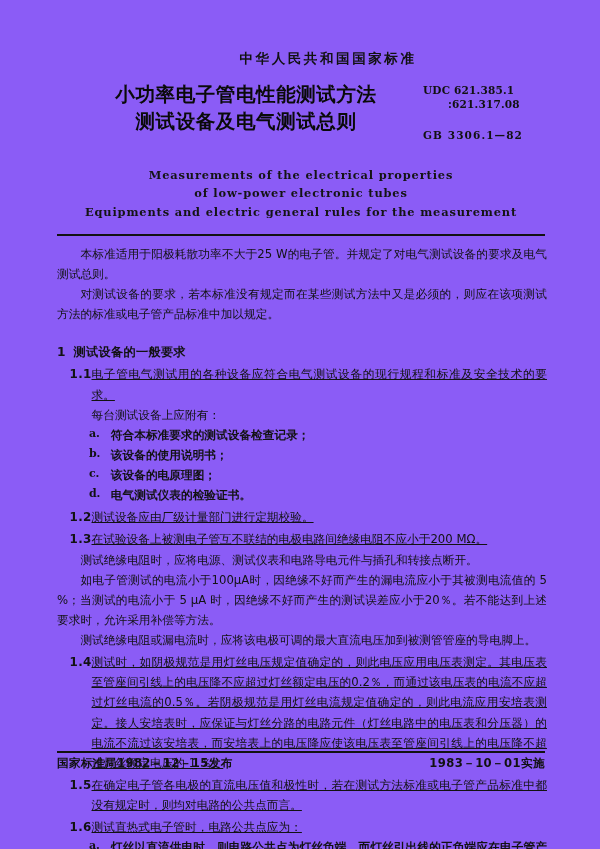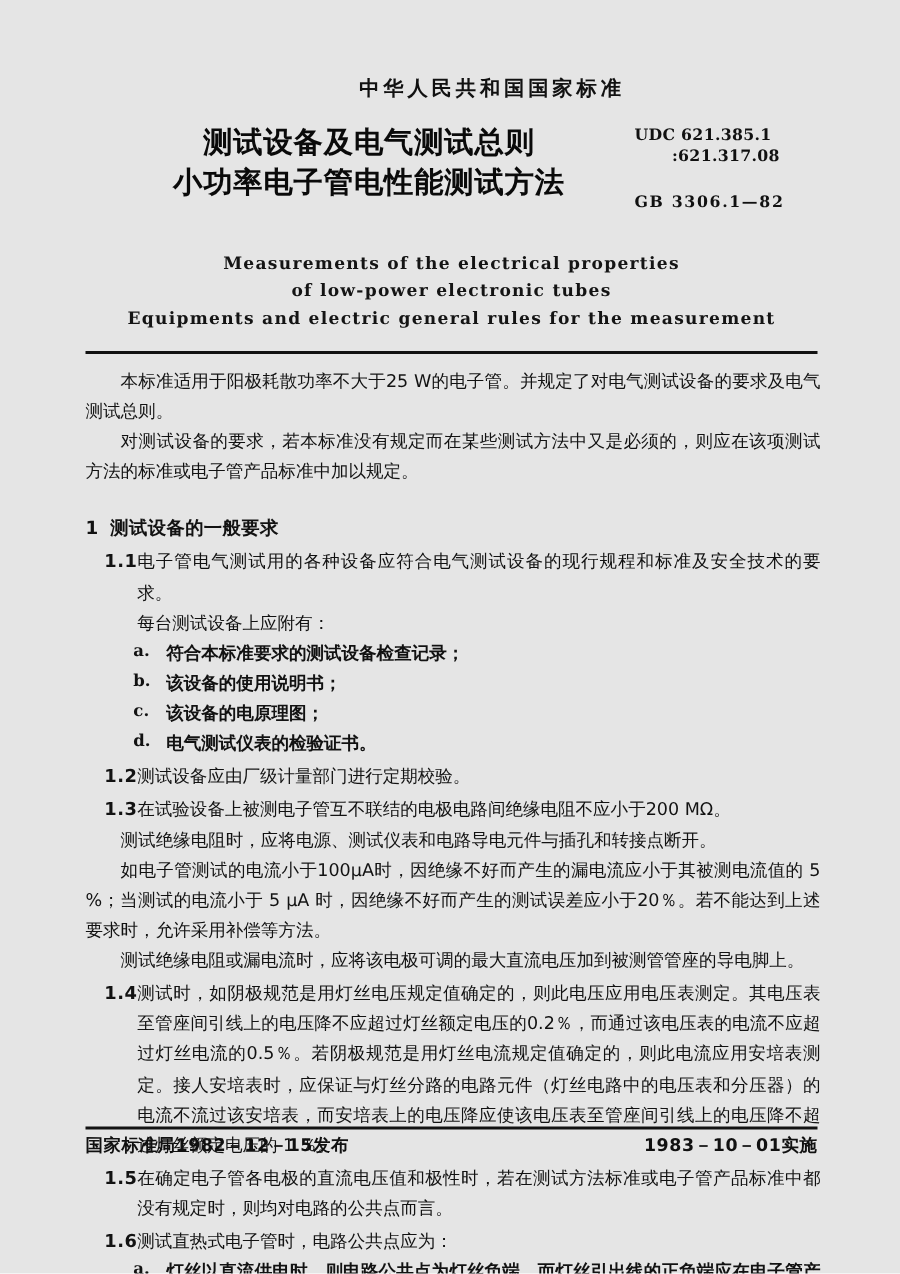--- a/index.html
+++ b/index.html
@@ -14,21 +14,21 @@
     font-family: "DejaVu Sans", "Liberation Sans", sans-serif;
     color: #0d0d0d;
     overflow: hidden;
   }
 
   .page {
     position: absolute;
     left: 0; top: 0;
     width: 600px;
     height: 849px;
-    background: #e5e5e5;
+    background: #8b5cf6;
   }
 
   
   .masthead {
     position: absolute;
     left: 57px;
     top: 50px;
     width: 488px;
   }
 
@@ -146,21 +146,21 @@
     margin-top: 2px;
   }
   .clause .clause-num {
     position: absolute;
     left: 1.05em;
     top: 0;
     font-weight: bold;
     font-size: 11.9px;
     letter-spacing: 0.4px;
   }
-  .clause .clause-body { display: block; }
+  .clause .clause-body { display: block; text-decoration: underline; }
 
   .sub-para {
     padding-left: 2.95em;
     text-indent: 0;
   }
 
   .item {
     position: relative;
     padding-left: 4.6em;
     margin-top: 0;
@@ -197,22 +197,22 @@
 <body>
 
 <div class="page">
 
   <div class="masthead">
 
     <div class="national-standard-line">中华人民共和国国家标准</div>
 
     <div class="title-row">
       <div class="cn-title">
+        <div>小功率电子管电性能测试方法</div>
         <div>测试设备及电气测试总则</div>
-        <div>小功率电子管电性能测试方法</div>
       </div>
 
       <div class="codes">
         <div class="udc-block">
           <div class="udc-line1">UDC 621.385.1</div>
           <div class="udc-line2">:621.317.08</div>
         </div>
         <div class="gb-line">GB 3306.1—82</div>
       </div>
     </div>

